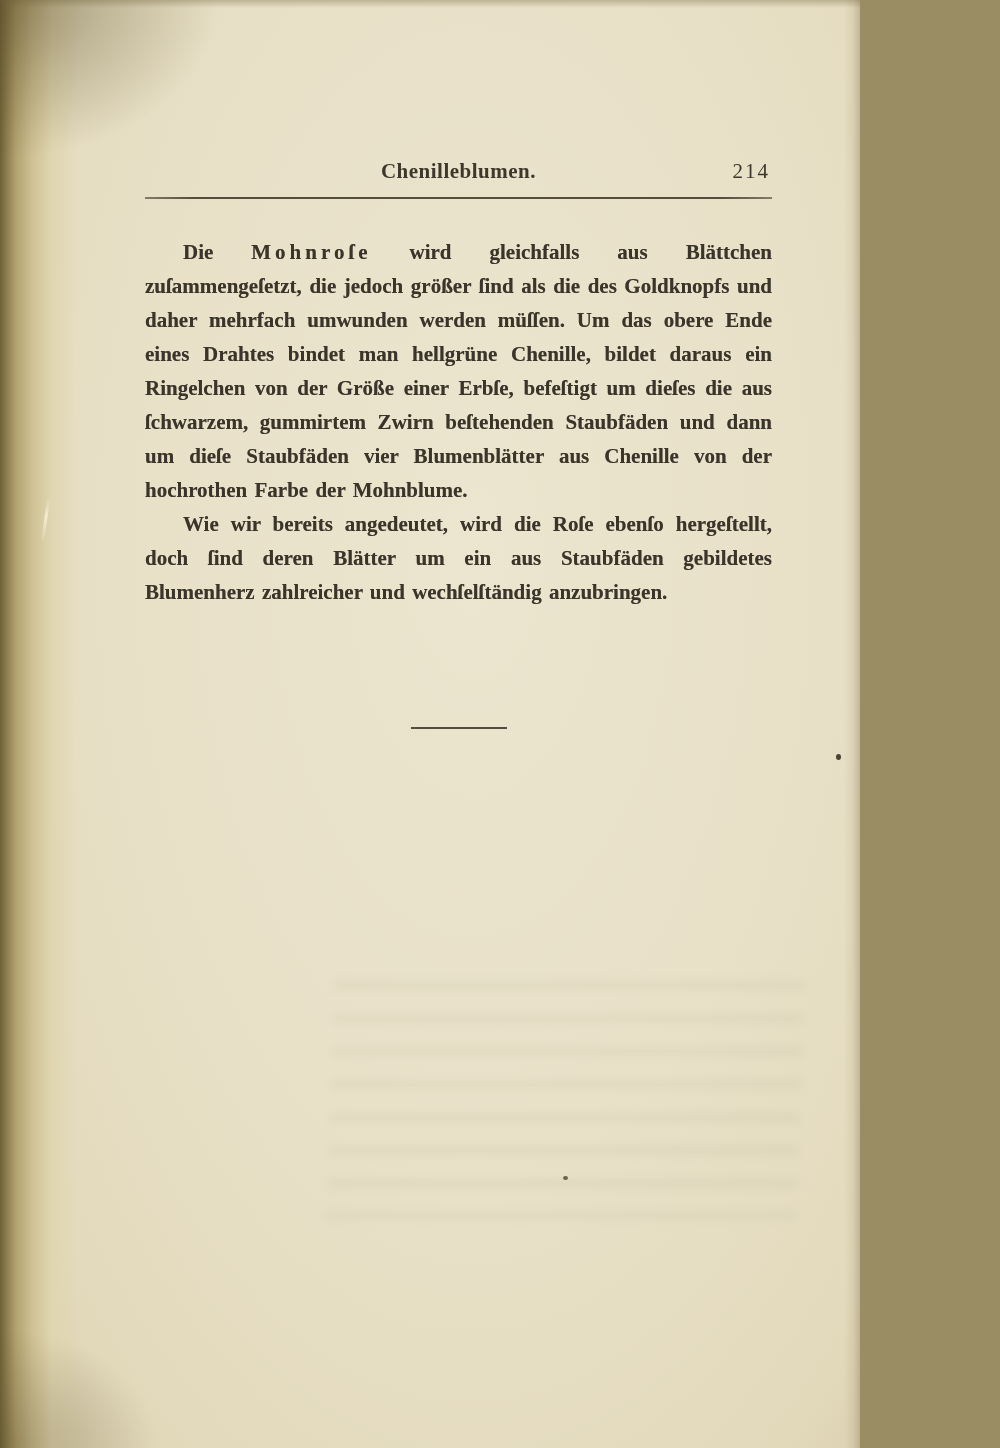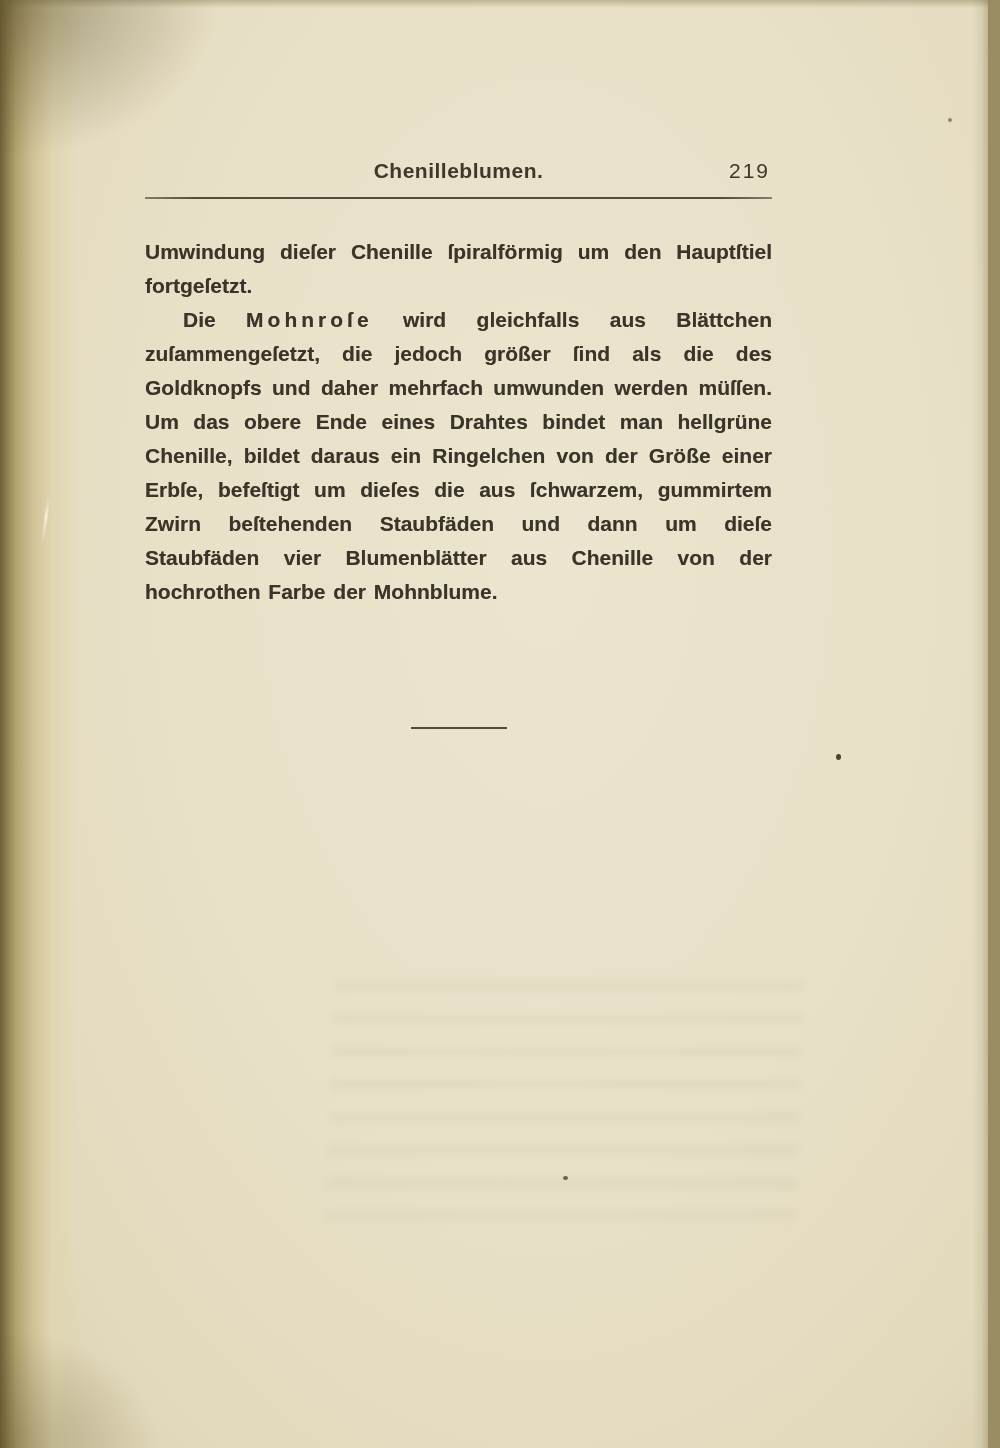--- a/index.html
+++ b/index.html
@@ -2,26 +2,26 @@
 <html><head>
 <meta charset="utf-8">
 <style>
   html, body {
     margin: 0;
     padding: 0;
     background: #9a8c63;
   }
   .scan {
     position: relative;
-    width: 988px;
+    width: 860px;
     height: 1448px;
     overflow: hidden;
     background:
       radial-gradient(ellipse at 55% 38%, #ece5cf 0%, #e8e0c7 50%, #e3dabd 82%, #d8cda9 100%);
-    font-family: Liberation Sans, sans-serif;
+    font-family: Liberation Serif, serif;
     color: #3b342a;
   }
   
   .binding-edge {
     position: absolute;
     left: 0; top: 0; bottom: 0;
     width: 78px;
     background: linear-gradient(90deg,
       #6e6037 0px,
       #8f7f50 7px,
@@ -159,30 +159,30 @@
   <div class="show-through"></div>
   <div class="speck s1"></div>
   <div class="speck s2"></div>
   <div class="speck s3"></div>
   <div class="scratch"></div>
 
   <div class="content">
 
     <div class="running-header">
       <span>Chenilleblumen.</span>
-      <span class="page-number">219</span>
+      <span class="page-number">214</span>
     </div>
 
     <div class="header-rule"></div>
 
     <div class="body-text">
 
-      <p class="para">Umwindung dieſer Chenille ſpiralförmig um den Hauptſtiel fortgeſetzt.</p>
 
       <p class="para indent"><span>Die </span><span class="emph">Mohnroſe</span><span> wird gleichfalls aus Blättchen zuſammengeſetzt, die jedoch größer ſind als die des Goldknopfs und daher mehrfach umwunden werden müſſen. Um das obere Ende eines Drahtes bindet man hellgrüne Chenille, bildet daraus ein Ringelchen von der Größe einer Erbſe, befeſtigt um dieſes die aus ſchwarzem, gummirtem Zwirn beſtehenden Staubfäden und dann um dieſe Staubfäden vier Blumenblätter aus Chenille von der hochrothen Farbe der Mohnblume.</span></p>
 
+      <p class="para indent">Wie wir bereits angedeutet, wird die Roſe ebenſo hergeſtellt, doch ſind deren Blätter um ein aus Staubfäden gebildetes Blumenherz zahlreicher und wechſelſtändig anzubringen.</p>
 
       <div class="section-divider"></div>
 
     </div>
   </div>
 
 </div>
 
 </body></html>

